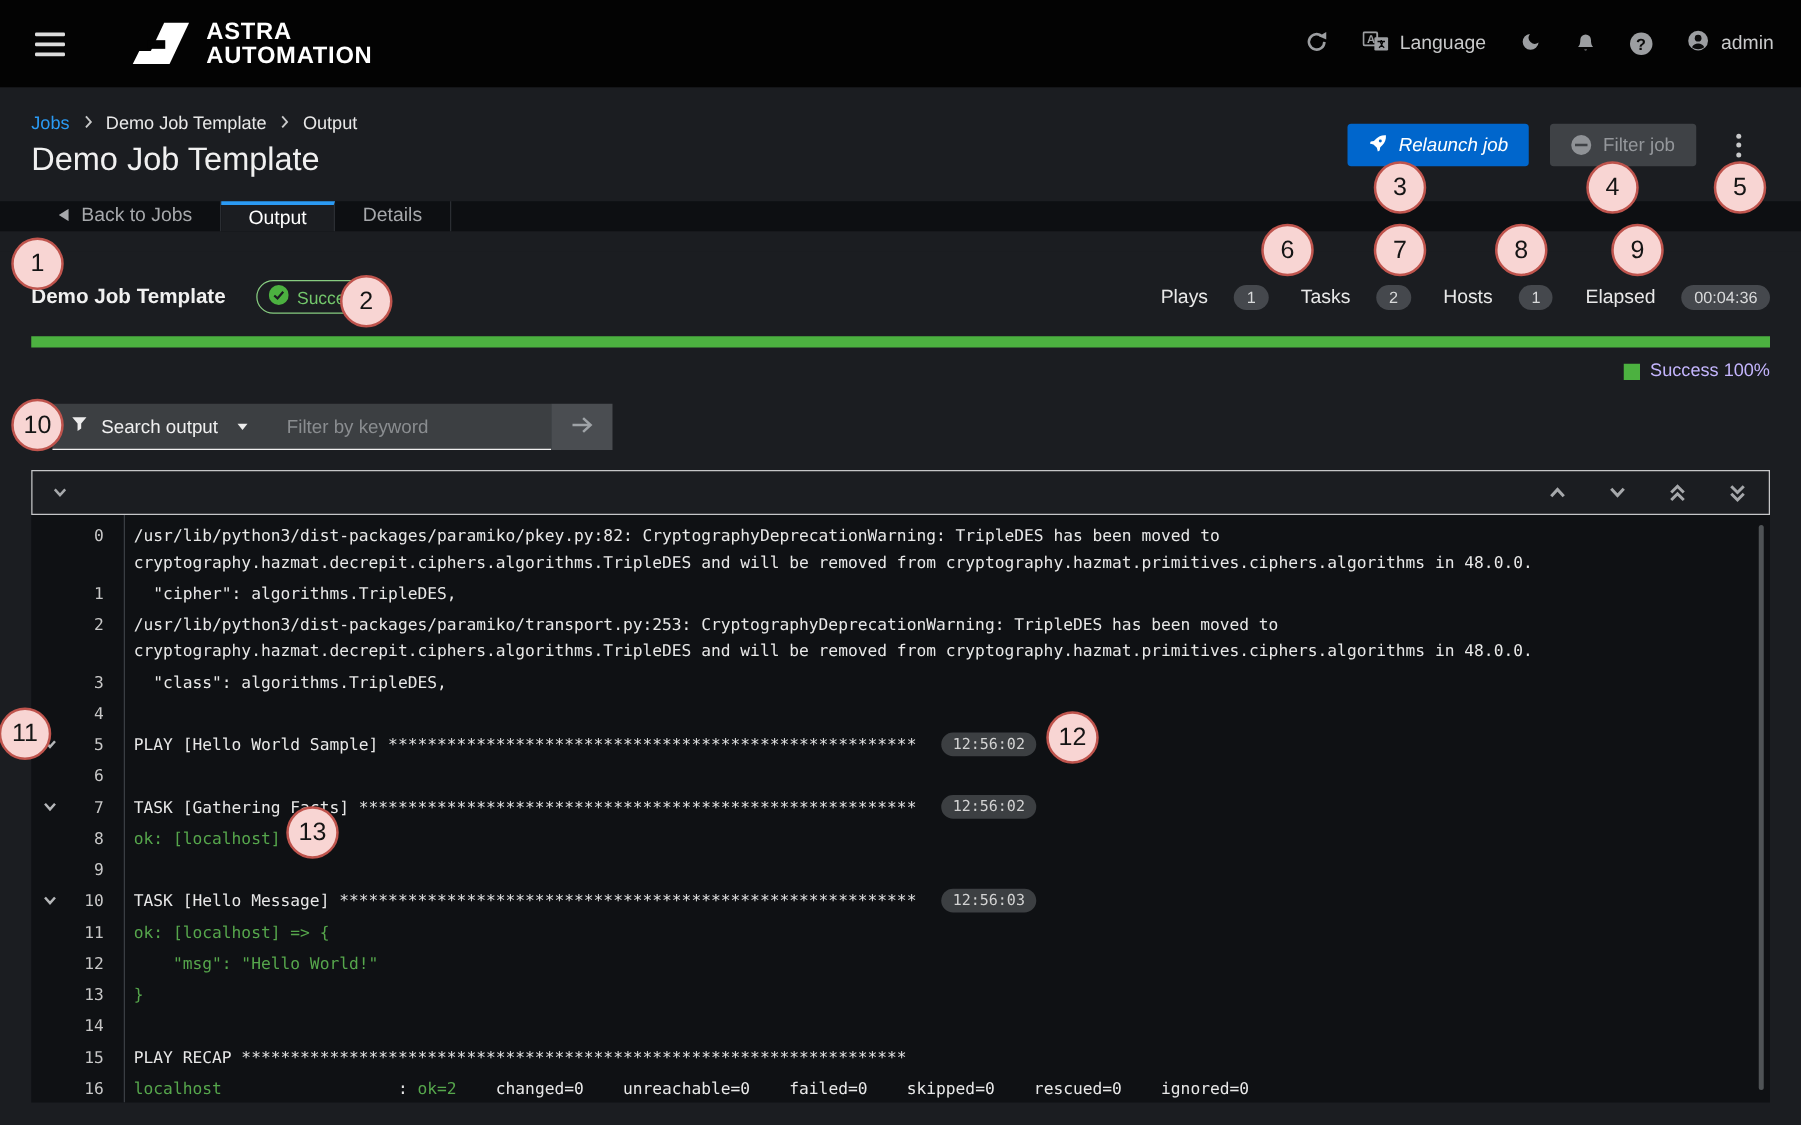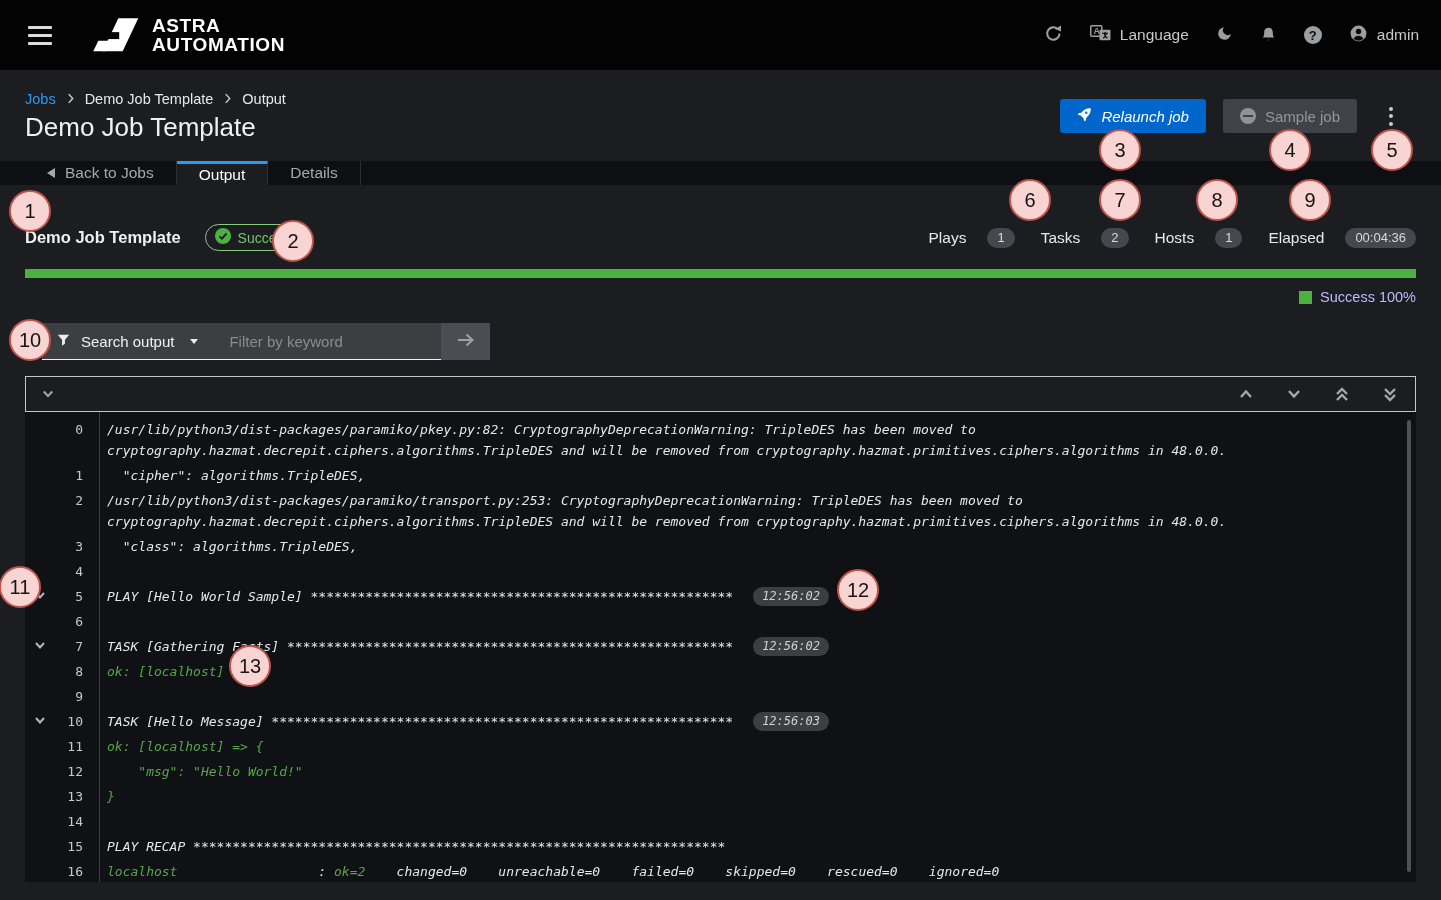--- a/index.html
+++ b/index.html
@@ -6,21 +6,21 @@
   body{
     width:1441px;height:900px;position:relative;overflow:hidden;
     background:#1b1d21;font-family:"Liberation Sans",sans-serif;
     -webkit-font-smoothing:antialiased;
   }
   button{font-family:"Liberation Sans",sans-serif;}
 
   
   .masthead{position:absolute;top:0;left:0;right:0;height:70px;background:#030303;
     display:flex;justify-content:space-between;align-items:center;padding:0 22px;box-sizing:border-box;}
-  .mh-left{display:flex;align-items:center;gap:30px;}
+  .mh-left{display:flex;align-items:center;gap:43px;}
   .hamburger{background:none;border:none;display:flex;flex-direction:column;gap:5px;padding:6px;cursor:pointer;}
   .hamburger span{width:24px;height:3px;background:#dcdcdc;border-radius:1px;}
   .brand{display:flex;align-items:center;gap:12px;}
   .brand-text{color:#fff;font-weight:bold;font-size:19px;line-height:19.5px;letter-spacing:.6px;display:flex;flex-direction:column;}
   .mh-right{display:flex;align-items:center;gap:27px;}
   .icon-btn{background:none;border:none;padding:0;display:flex;align-items:center;cursor:pointer;}
   .mh-group{display:flex;align-items:center;gap:9px;color:#c8c9ca;font-size:15.5px;cursor:pointer;}
   .qmark{width:18px;height:18px;border-radius:50%;background:#9c9ea1;color:#0a0a0a;font-weight:bold;
     font-size:13px;display:flex;align-items:center;justify-content:center;}
 
@@ -75,21 +75,21 @@
 
   
   .console{position:absolute;top:211px;left:25px;right:25px;height:470px;background:#0f1114;overflow:hidden;
     font-family:"DejaVu Sans Mono",monospace;font-size:13px;padding-top:7px;box-sizing:border-box;}
   .gutter-divider{position:absolute;left:74px;top:0;bottom:0;width:1px;background:#3a3e43;}
   .line{display:flex;margin-bottom:4px;}
   .gutter{width:74px;flex:none;display:flex;}
   .toggle{width:30px;flex:none;display:flex;justify-content:center;align-items:flex-start;padding-top:5px;cursor:pointer;}
   .num{flex:1;text-align:right;padding-right:16px;color:#c8c8c8;line-height:21px;}
   .ltext{padding-left:8px;flex:1;color:#e8e8e8;}
-  .lrow{line-height:21px;min-height:21px;white-space:pre;font-style:italic;}
+  .lrow{line-height:21px;min-height:21px;white-space:pre;}
   .g{color:#56a64c;}
   .ts{display:inline-block;background:#3c3f42;color:#d2d2d2;font-size:12px;border-radius:10px;
     padding:1px 9px;margin-left:20px;line-height:17px;vertical-align:1px;font-family:"DejaVu Sans Mono",monospace;}
   .scroll-thumb{position:absolute;right:5px;top:8px;width:4px;height:452px;background:#4f5356;border-radius:2px;cursor:pointer;}
 
   
   .annot{position:absolute;width:38px;height:38px;border-radius:50%;background:#f8d5d3;border:2px solid #bf544d;
     color:#151515;font-size:20px;display:flex;align-items:center;justify-content:center;z-index:50;}
 </style>
 </head>
@@ -185,21 +185,21 @@
       <span>
         <svg width="15" height="15" viewBox="0 0 24 24">
             <path fill="#fff" d="M22 2c-5.5-.5-9.8 1.7-12.5 4.4L6.6 9.3 2.6 10l-1.2 2.4 4.6 1.2 4.4 4.4 1.2 4.6 2.4-1.2.7-4 2.9-2.9C20.3 11.8 22.5 7.5 22 2z"></path>
             <circle cx="14.8" cy="9.2" r="1.9" fill="#0066cc"></circle>
           </svg>
       </span>
       <span>Relaunch job</span>
     </button>
     <button class="btn btn-disabled">
       <span class="ban"></span>
-      <span>Sample job</span>
+      <span>Filter job</span>
     </button>
     <button class="kebab">
         <i></i>
         <i></i>
         <i></i>
       </button>
   </div>
 </div>
 
 <div class="tabstrip">

